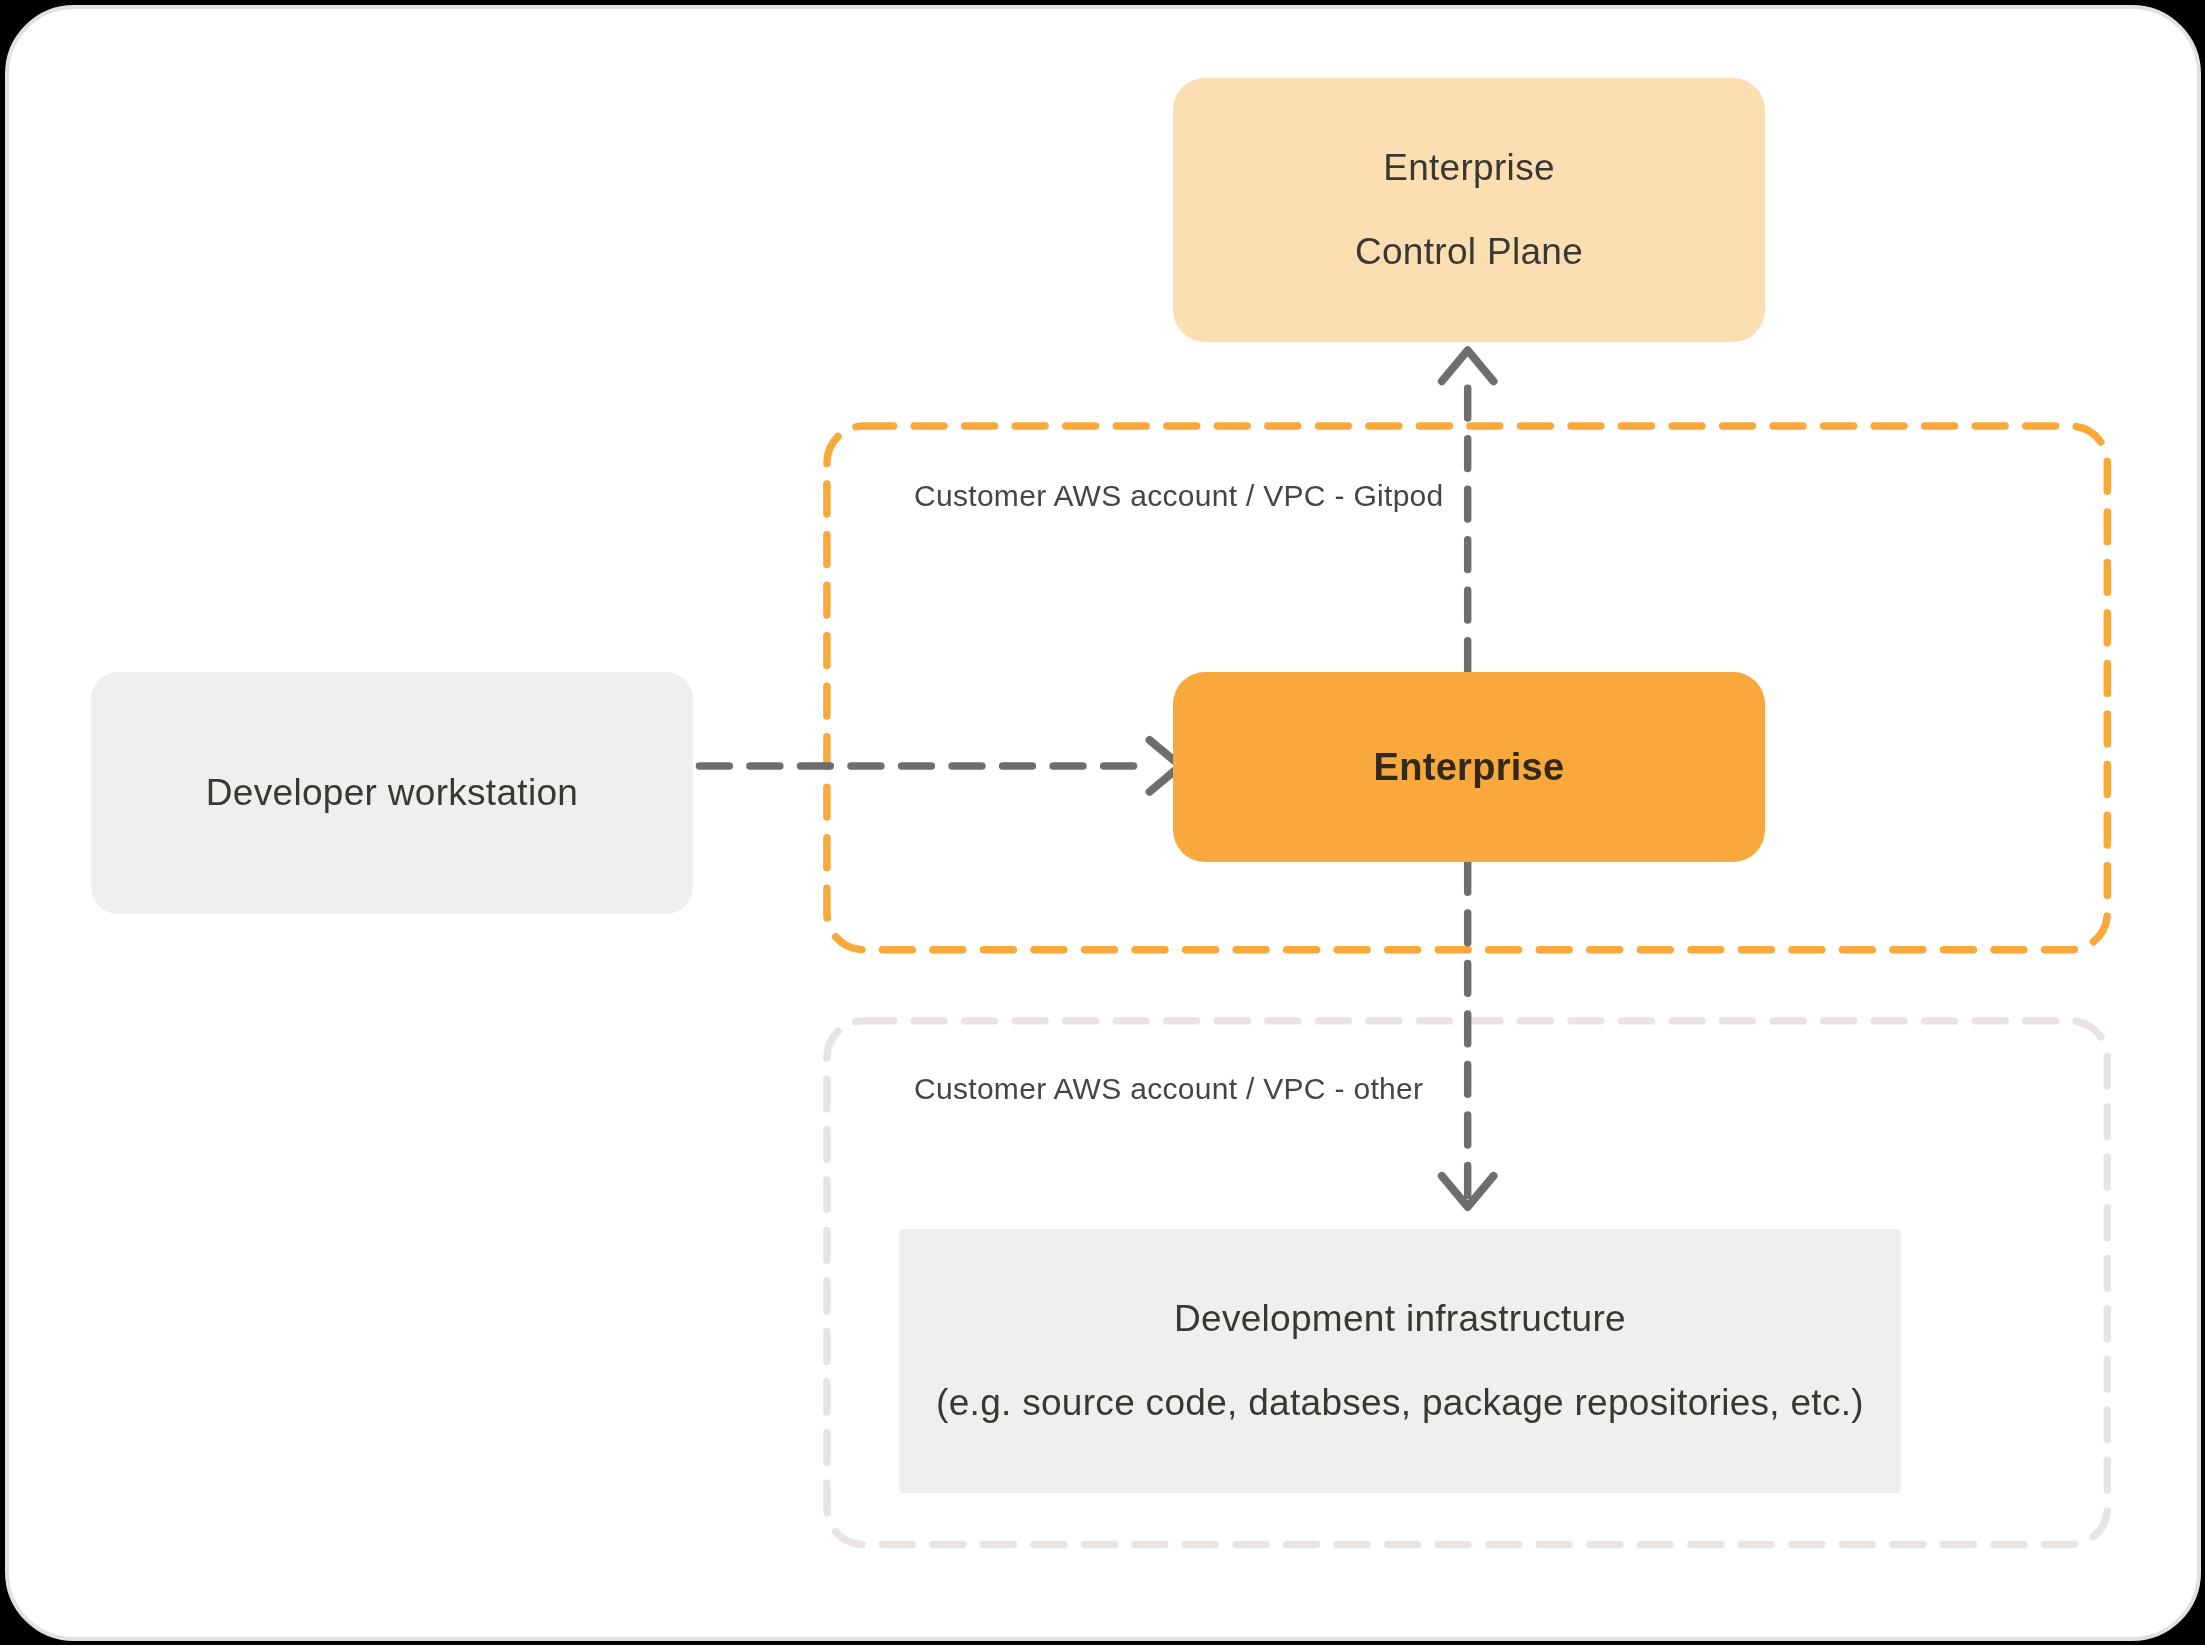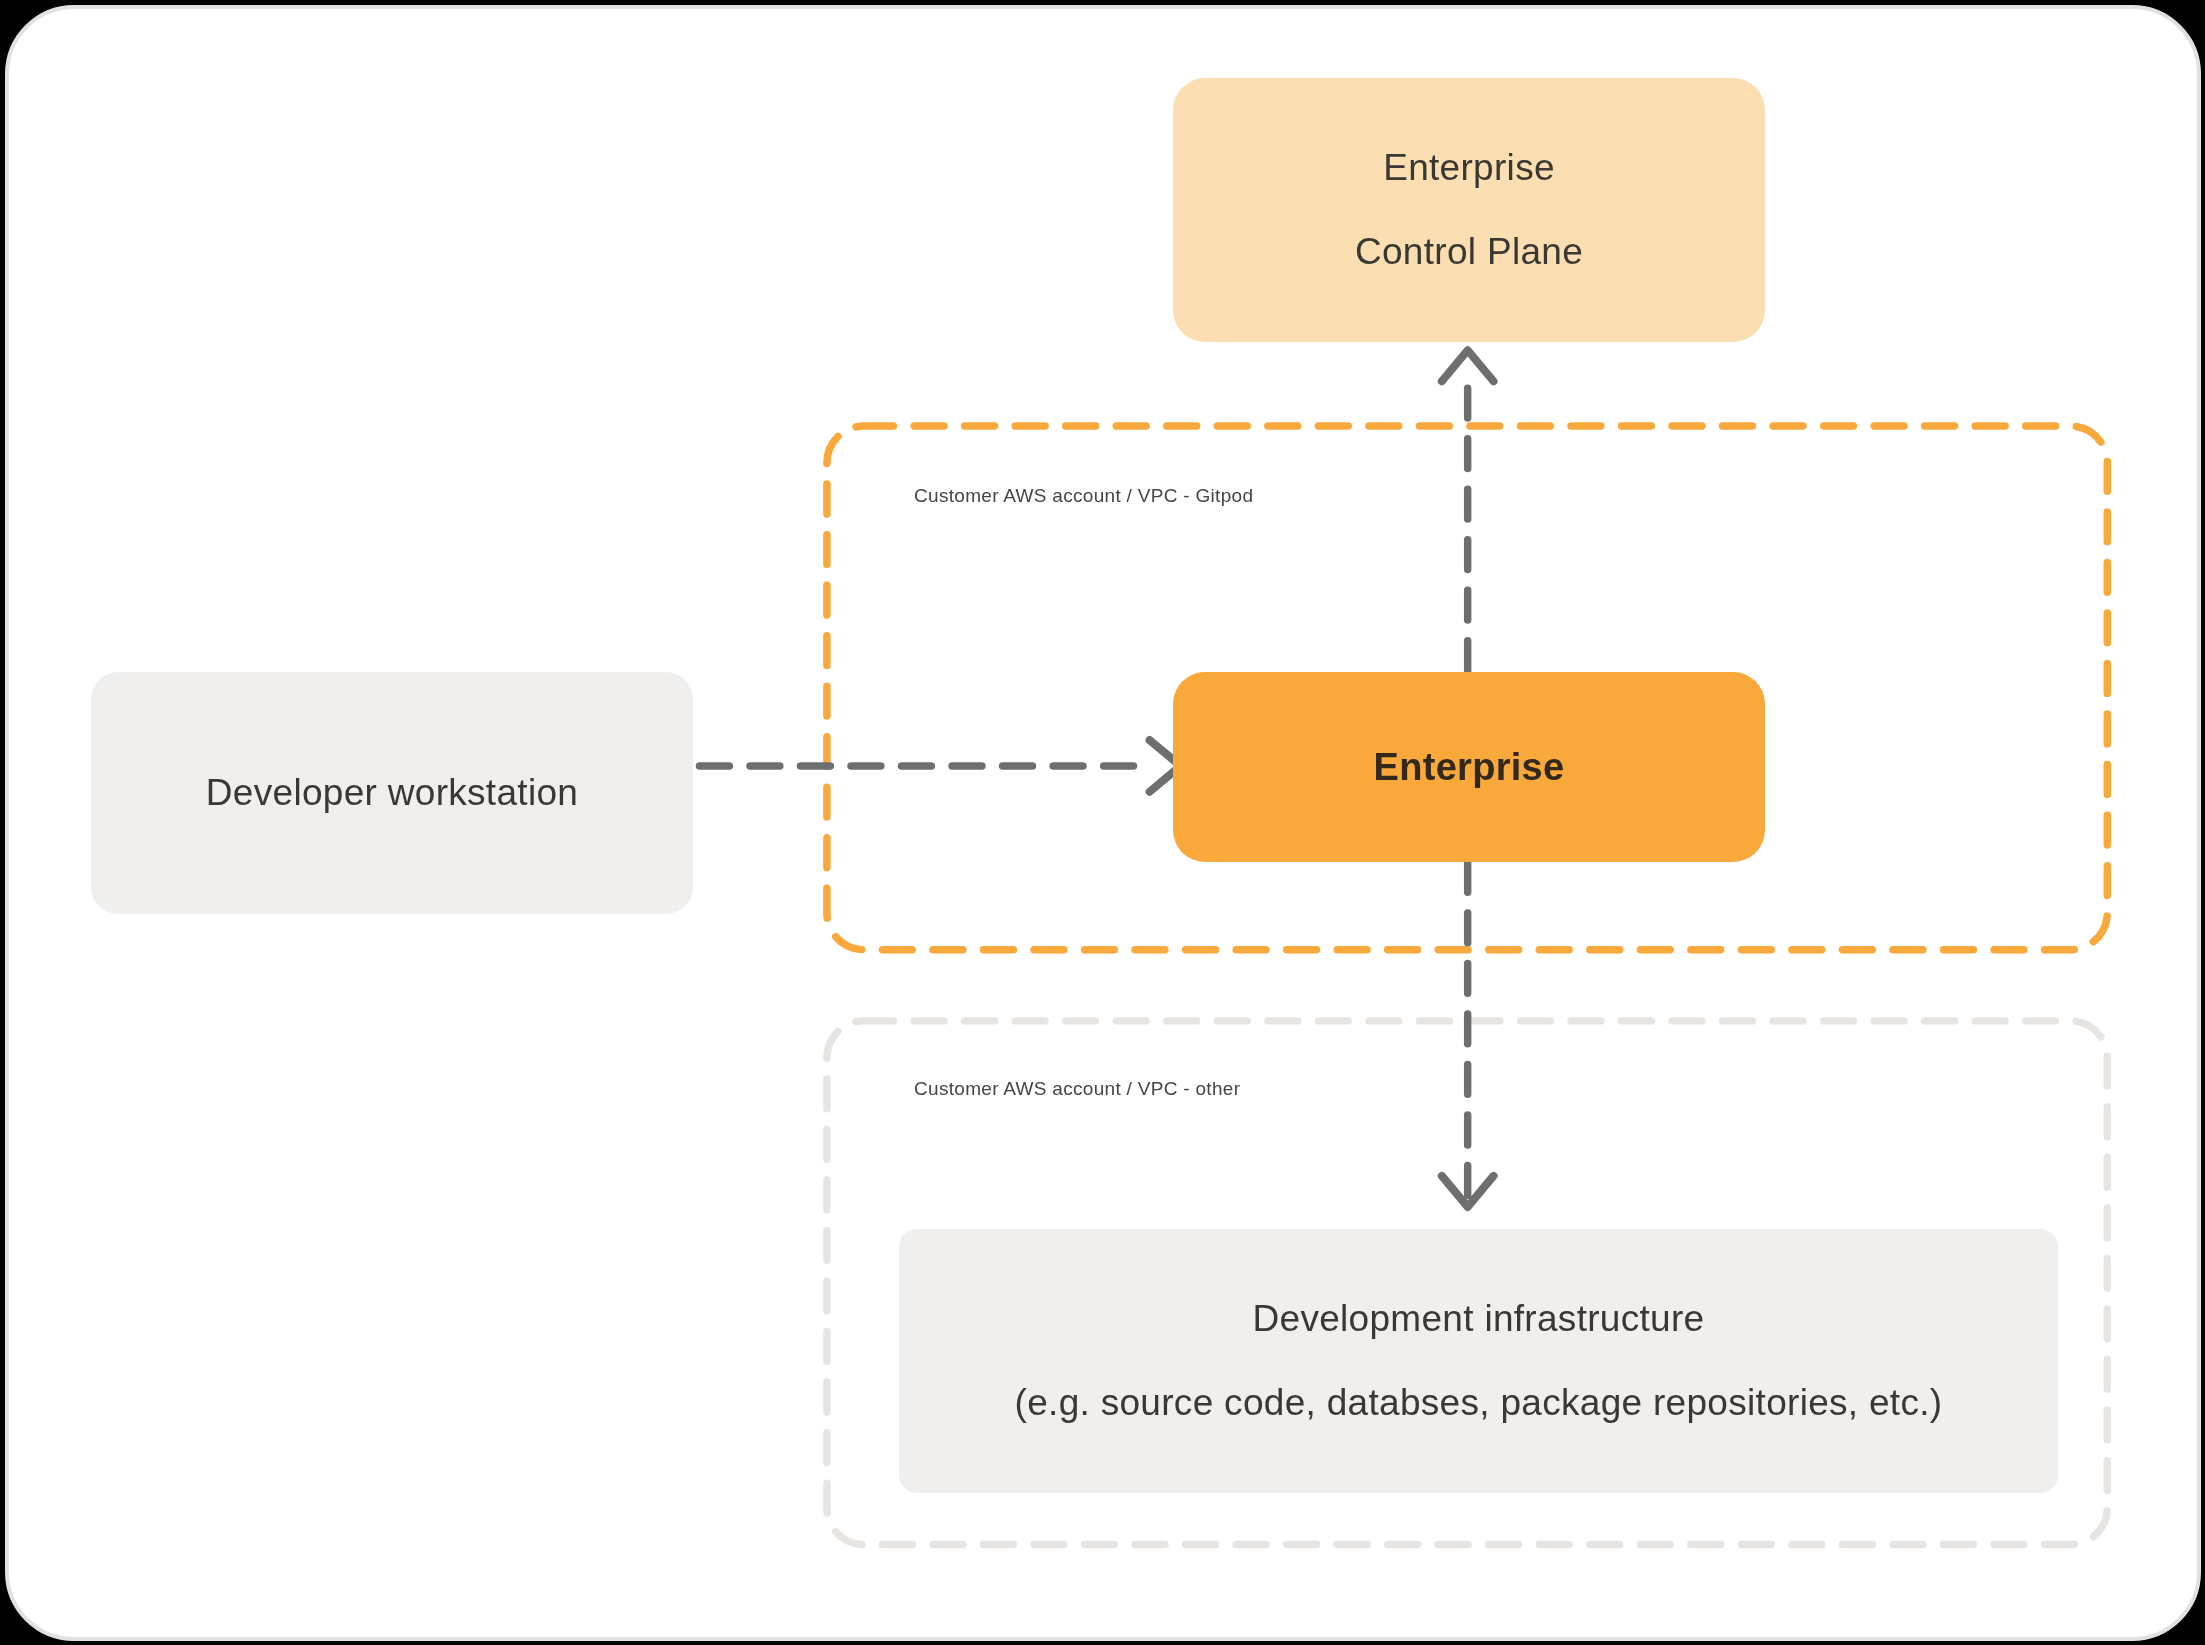--- a/index.html
+++ b/index.html
@@ -48,26 +48,26 @@
     left:91px;top:672px;width:602px;height:242px;
     background:var(--gray-fill);border-radius:27.6px;
   }
   .node-enterprise{
     left:1173px;top:672px;width:592px;height:190px;
     background:var(--orange);border-radius:32px;
     font-weight:700;color:var(--text-enterprise);
     font-size:38px;
   }
   .node-infra{
-    left:899px;top:1229px;width:1159px;height:264px;
-    background:var(--gray-fill);border-radius:18px;text-align:center;
+    left:899px;top:1229px;width:1002px;height:264px;
+    background:var(--gray-fill);border-radius:4px;text-align:center;
   }
   .vpc-label{
     position:absolute;
-    font-size:19px;line-height:34px;
+    font-size:30px;line-height:34px;
     color:var(--label-gray);
     white-space:nowrap;
     letter-spacing:0.3px;
   }
   .vpc-label-gitpod{left:914px;top:479px;}
   .vpc-label-other{left:914px;top:1072px;}
 
   .dash-rect{fill:none;stroke-width:13px;stroke-linecap:round;stroke-dasharray:52 36;}
   .dash-rect.orange{stroke:var(--orange);}
   .dash-rect.gray{stroke:var(--gray-dash);}

